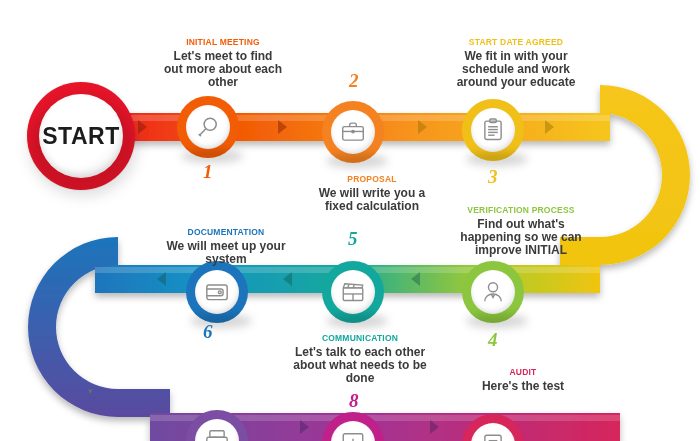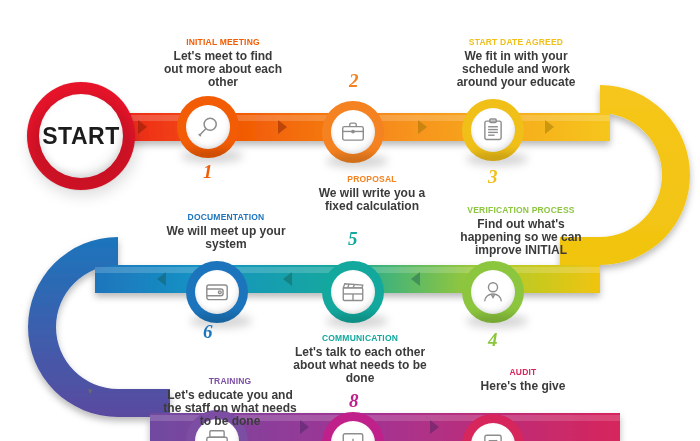--- a/index.html
+++ b/index.html
@@ -212,38 +212,34 @@
 
   <div class="node" style="left:186px;top:261px;background:#1c75bc;">
     <div class="inner">
       <svg width="26" height="26" viewBox="0 0 24 24" fill="none" stroke="#8d8d8d" stroke-width="1.3">
         <rect x="2.6" y="5.6" width="18.8" height="13.4" rx="2"></rect>
         <path d="M2.6 9.2 H15.6 a2 2 0 0 1 2 2 v2.2 a2 2 0 0 1-2 2 H2.6"></path>
         <circle cx="14.6" cy="12.3" r="1.3"></circle>
       </svg>
     </div>
   </div>
-  <div class="lbl" style="left:146px;top:213px;width:132px;">
+  <div class="lbl" style="left:146px;top:228px;width:132px;">
     <span class="ttl" style="color:#1c75bc;">DOCUMENTATION</span>
     <span class="dsc">We will meet up your system</span>
   </div>
   <div class="num" style="left:203px;top:321px;color:#1c75bc;">6</div>
 
   <div class="node" style="left:186px;top:410px;background:#7b4ea3;">
     <div class="inner">
       <svg width="26" height="26" viewBox="0 0 24 24" fill="none" stroke="#8d8d8d" stroke-width="1.3">
         <rect x="5.4" y="2.6" width="13.2" height="6" rx="1"></rect>
         <rect x="2.6" y="8.6" width="18.8" height="8.4" rx="1.6"></rect>
         <rect x="6.4" y="15.4" width="11.2" height="6" rx="1"></rect>
       </svg>
     </div>
-  </div>
-  <div class="lbl" style="left:145px;top:377px;width:142px;">
-    <span class="ttl" style="color:#7b4ea3;">TRAINING</span>
-    <span class="dsc">Let's educate you and the staff on what needs to be done</span>
   </div>
 
   <div class="node" style="left:322px;top:412px;background:#c0208a;">
     <div class="inner">
       <svg width="26" height="26" viewBox="0 0 24 24" fill="none" stroke="#8d8d8d" stroke-width="1.3">
         <rect x="3" y="3.4" width="18" height="17.2" rx="1.6"></rect>
         <line x1="7.2" y1="16.6" x2="7.2" y2="11.4"></line>
         <line x1="12" y1="16.6" x2="12" y2="8"></line>
         <line x1="16.8" y1="16.6" x2="16.8" y2="13"></line>
       </svg>
@@ -256,18 +252,18 @@
       <svg width="26" height="26" viewBox="0 0 24 24" fill="none" stroke="#8d8d8d" stroke-width="1.3">
         <rect x="4.5" y="3" width="15" height="18" rx="1.6"></rect>
         <line x1="8" y1="8" x2="16" y2="8"></line>
           <line x1="8" y1="11.6" x2="16" y2="11.6"></line>
         <path d="M8 15.4 l2.2 2.4 L16 14"></path>
       </svg>
     </div>
   </div>
   <div class="lbl" style="left:450px;top:368px;width:118px;">
     <span class="ttl" style="color:#d6265c;">AUDIT</span>
-    <span class="dsc">Here's the give</span>
+    <span class="dsc">Here's the test</span>
   </div>
 
   <div class="chev" style="left:88px;top:386px;">▾</div>
 
 </div>
 
 </body></html>

